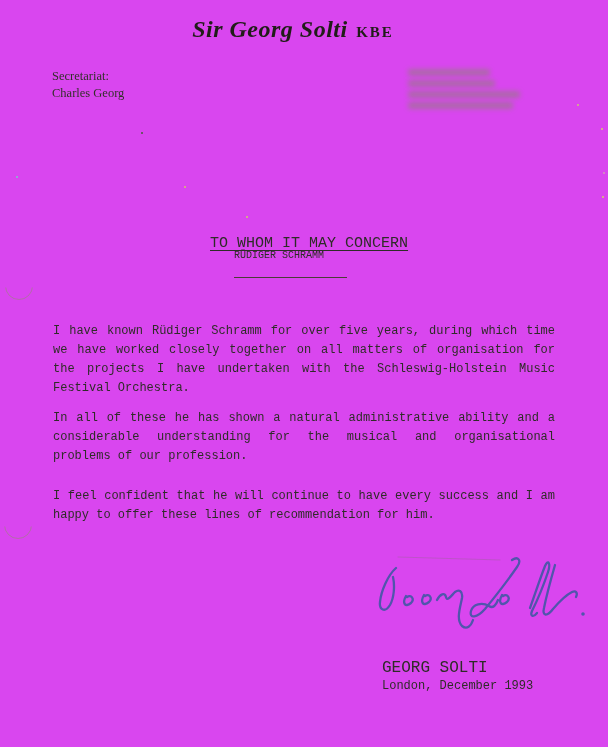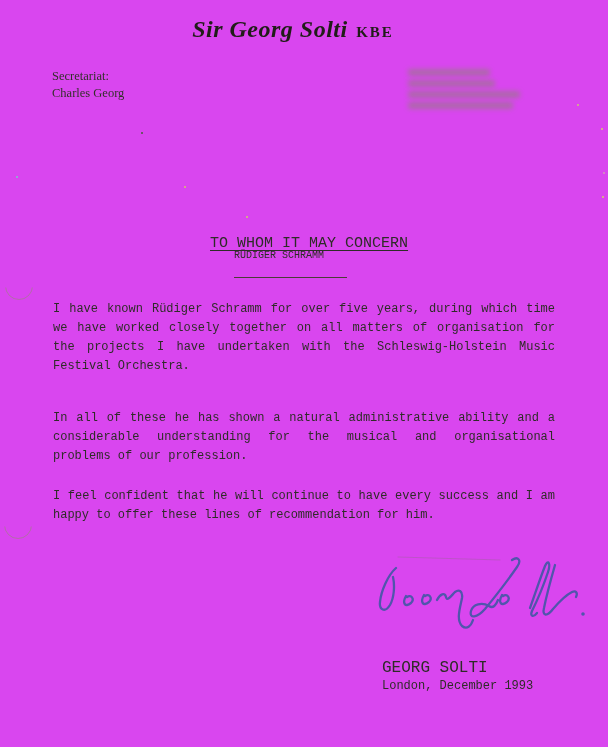--- a/index.html
+++ b/index.html
@@ -101,21 +101,21 @@
 
   .para {
     position: absolute;
     left: 53px;
     width: 502px;
     margin: 0;
     font-size: 12px;
     line-height: 19px;
     text-align: justify;
   }
-  .para.p1 { top: 300px; }
+  .para.p1 { top: 322px; }
   .para.p2 { top: 409px; }
   .para.p3 { top: 487px; }
 
   
   .signature-svg { position: absolute; left: 350px; top: 548px; }
 
   .typed-name {
     position: absolute;
     left: 382px; top: 659px;
     font-size: 16px;

